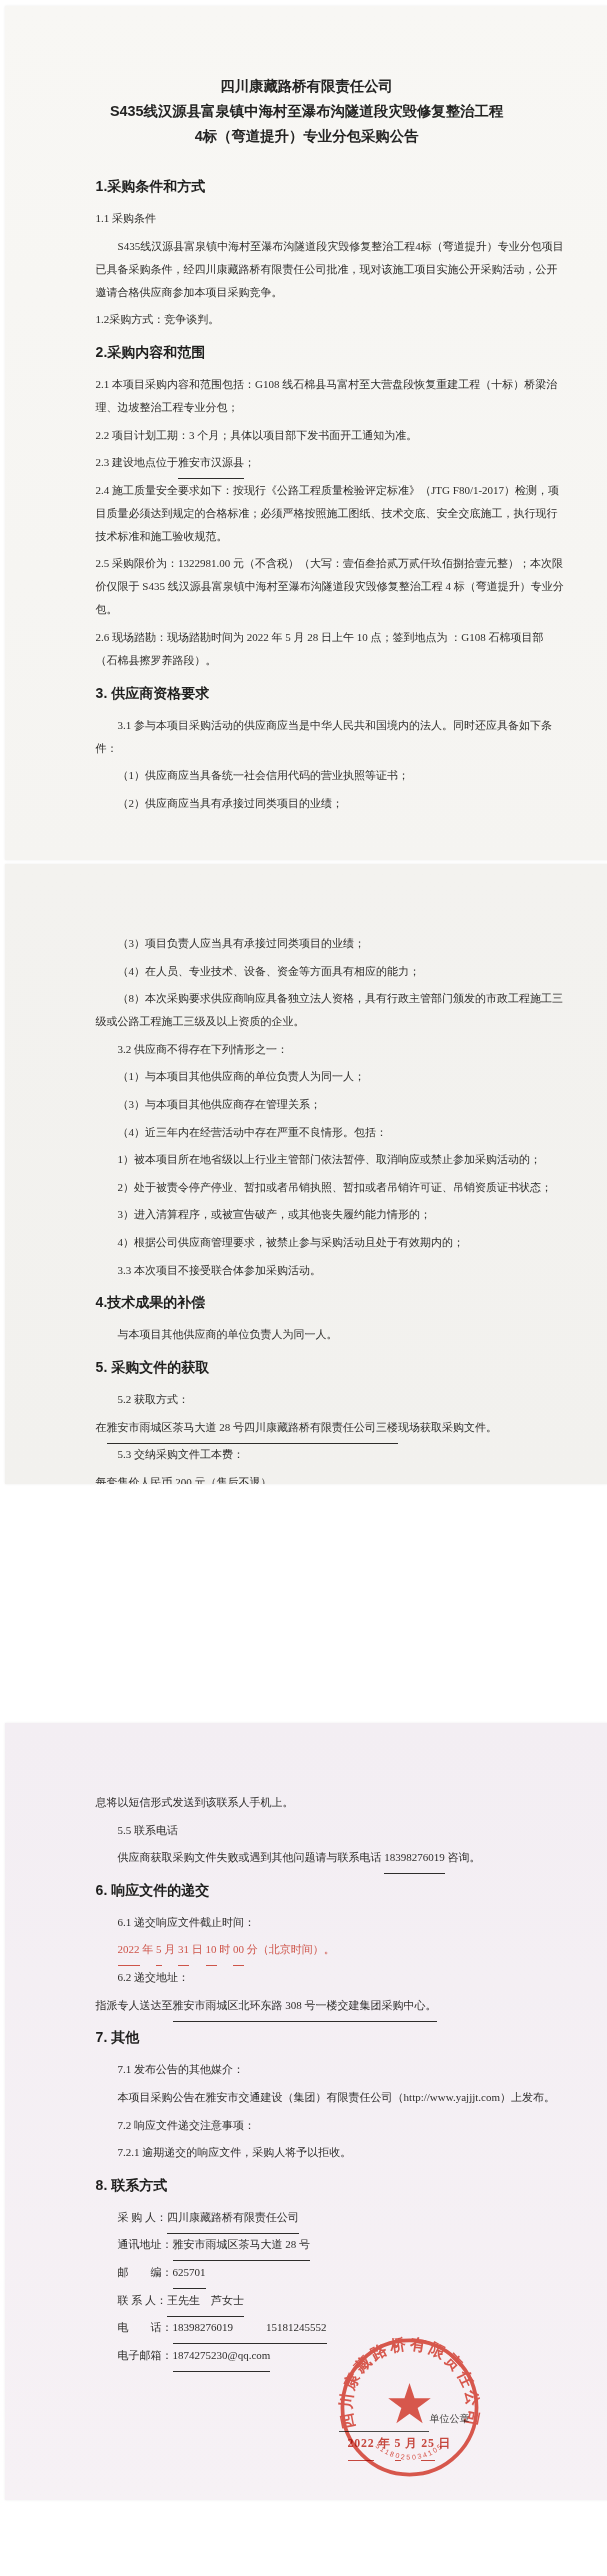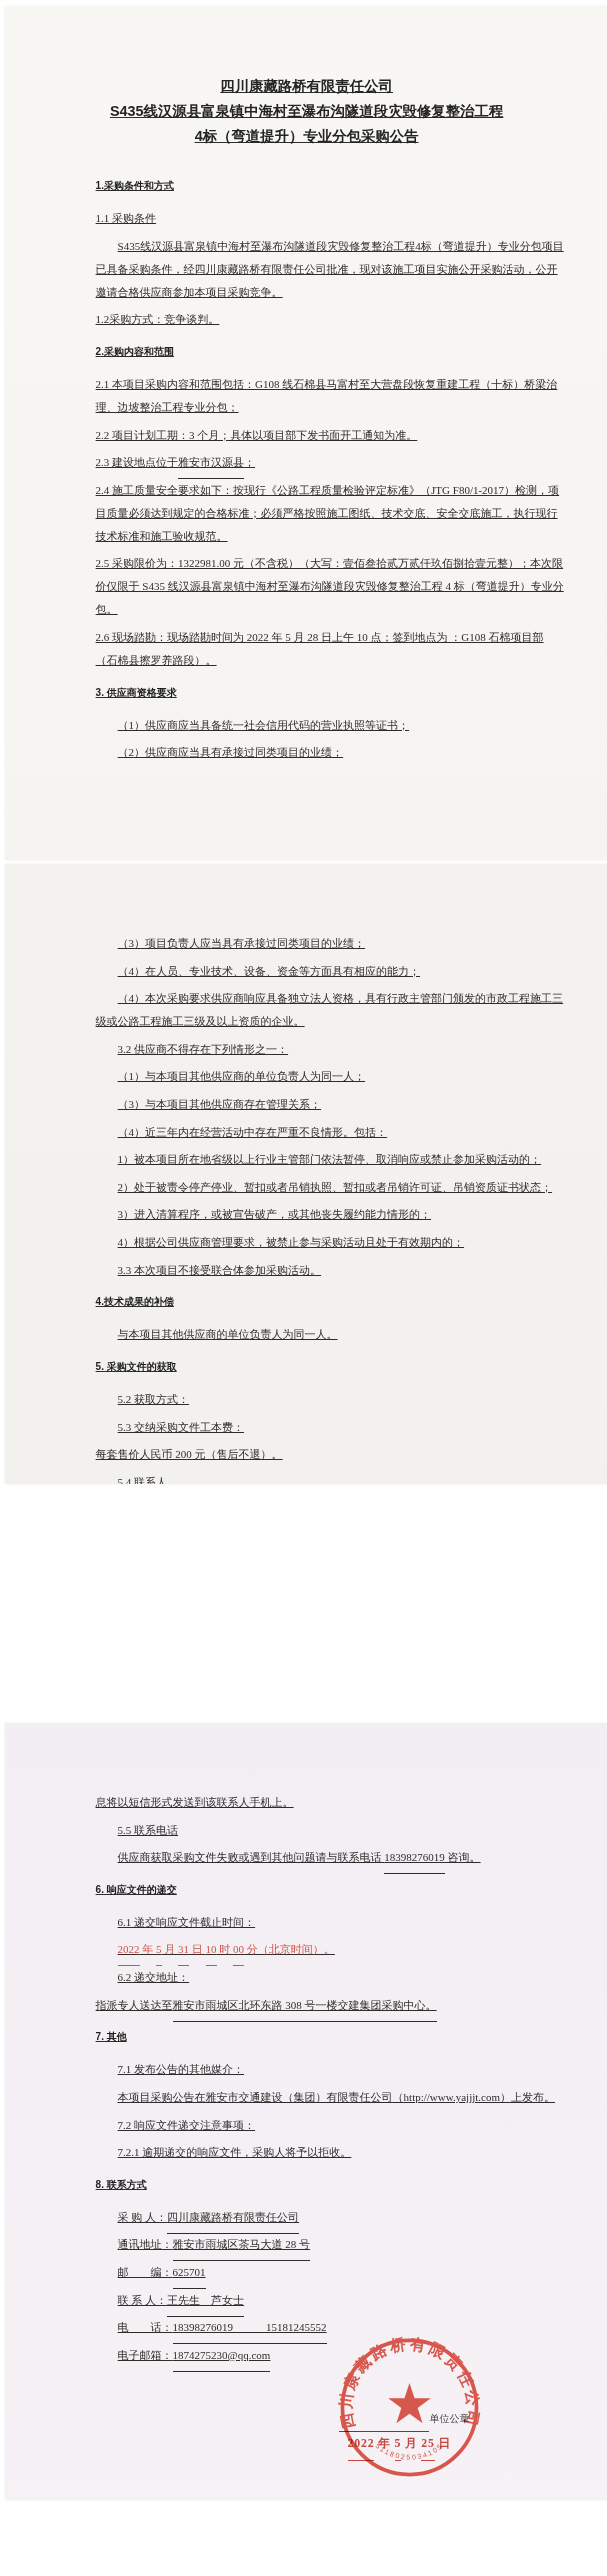--- a/index.html
+++ b/index.html
@@ -2,30 +2,30 @@
 <html style="font-size:12px"><head>
 <meta charset="utf-8">
 <style>
   html,body{margin:0;padding:0;}
   body{
     width:607px;height:2576px;position:relative;overflow:hidden;
     background:#ffffff;
     font-family:"Liberation Serif","DejaVu Serif",serif;
     color:#2e2d2b;
   }
-  .page{position:absolute;left:4.6px;width:603px;overflow:hidden;box-shadow:0 0 2.3px rgba(0,0,0,.08);text-decoration:underline;}
+  .page{position:absolute;left:4.6px;width:603px;overflow:hidden;box-shadow:0 0 2.3px rgba(0,0,0,.08);}
   .pg1{top:6px;height:854px;background:linear-gradient(180deg,#f8f7f4,#f5f4f1);}
   .pg2{top:864px;height:620px;background:linear-gradient(180deg,#f3f2ef,#f2f1ee);}
   .pg3{top:1723px;height:777px;background:linear-gradient(180deg,#f3eef3,#f6f1f5);}
   .inner{padding:68px 43px 0 91px;position:relative;}
   .titlewrap{margin:0 0 27px -47px;text-align:center;}
   .title{margin:0;font-family:"Liberation Sans","DejaVu Sans",sans-serif;
          font-weight:bold;font-size:14.4px;line-height:25px;color:#242423;}
   .sec{margin:10.6px 0;font-family:"Liberation Sans","DejaVu Sans",sans-serif;
-       font-weight:bold;font-size:10px;line-height:20.5px;color:#1f1f1e;text-indent:0;}
+       font-weight:bold;font-size:14px;line-height:20.5px;color:#1f1f1e;text-indent:0;}
   p.body{margin:0 0 4.6px;font-size:11px;line-height:23px;text-indent:0;}
   p.ind{text-indent:2em;}
   p.last{margin-bottom:0;}
   .u{border-bottom:0.8px solid currentColor;padding-bottom:10px;}
   .red{color:#ce5449;}
   .contact-row{line-height:26.6px;margin-bottom:0.8px;}
   
   .seal{position:absolute;left:330px;top:610px;width:149px;height:149px;
         opacity:.9;mix-blend-mode:multiply;z-index:5;pointer-events:none;}
   .seal-line{position:absolute;left:334px;top:685px;width:90px;height:23px;
@@ -52,45 +52,47 @@
 
     <p class="sec">2.采购内容和范围</p>
     <p class="body">2.1 本项目采购内容和范围包括：G108 线石棉县马富村至大营盘段恢复重建工程（十标）桥梁治理、边坡整治工程专业分包；</p>
     <p class="body">2.2 项目计划工期：3 个月；具体以项目部下发书面开工通知为准。</p>
     <p class="body"><span>2.3 建设地点位于</span><span class="u">雅安市汉源县</span><span>；</span></p>
     <p class="body">2.4 施工质量安全要求如下：按现行《公路工程质量检验评定标准》（JTG F80/1-2017）检测，项目质量必须达到规定的合格标准；必须严格按照施工图纸、技术交底、安全交底施工，执行现行技术标准和施工验收规范。</p>
     <p class="body">2.5 采购限价为：1322981.00 元（不含税）（大写：壹佰叁拾贰万贰仟玖佰捌拾壹元整）；本次限价仅限于 S435 线汉源县富泉镇中海村至瀑布沟隧道段灾毁修复整治工程 4 标（弯道提升）专业分包。</p>
     <p class="body last">2.6 现场踏勘：现场踏勘时间为 2022 年 5 月 28 日上午 10 点；签到地点为 ：G108 石棉项目部（石棉县擦罗养路段）。</p>
 
     <p class="sec">3.  供应商资格要求</p>
+    <p class="body ind">3.1 参与本项目采购活动的供应商应当是中华人民共和国境内的法人。同时还应具备如下条件：</p>
     <p class="body ind">（1）供应商应当具备统一社会信用代码的营业执照等证书；</p>
     <p class="body ind last">（2）供应商应当具有承接过同类项目的业绩；</p>
   </div>
 </div>
 
 <div class="page pg2">
   <div class="inner">
     <p class="body ind">（3）项目负责人应当具有承接过同类项目的业绩；</p>
     <p class="body ind">（4）在人员、专业技术、设备、资金等方面具有相应的能力；</p>
-    <p class="body ind">（4）本次采购要求供应商响应具备独立法人资格，具有行政主管部门颁发的市政工程施工三级或公路工程施工三级及以上资质的企业。</p>
+    <p class="body ind">（8）本次采购要求供应商响应具备独立法人资格，具有行政主管部门颁发的市政工程施工三级或公路工程施工三级及以上资质的企业。</p>
     <p class="body ind">3.2 供应商不得存在下列情形之一：</p>
     <p class="body ind">（1）与本项目其他供应商的单位负责人为同一人；</p>
     <p class="body ind">（3）与本项目其他供应商存在管理关系；</p>
     <p class="body ind">（4）近三年内在经营活动中存在严重不良情形。包括：</p>
     <p class="body ind">1）被本项目所在地省级以上行业主管部门依法暂停、取消响应或禁止参加采购活动的；</p>
     <p class="body ind">2）处于被责令停产停业、暂扣或者吊销执照、暂扣或者吊销许可证、吊销资质证书状态；</p>
     <p class="body ind">3）进入清算程序，或被宣告破产，或其他丧失履约能力情形的；</p>
     <p class="body ind">4）根据公司供应商管理要求，被禁止参与采购活动且处于有效期内的；</p>
     <p class="body ind">3.3 本次项目不接受联合体参加采购活动。</p>
 
     <p class="sec">4.技术成果的补偿</p>
     <p class="body ind">与本项目其他供应商的单位负责人为同一人。</p>
 
     <p class="sec">5. 采购文件的获取</p>
     <p class="body ind">5.2 获取方式：</p>
+    <p class="body"><span>在</span><span class="u">雅安市雨城区茶马大道 28 号四川康藏路桥有限责任公司三楼</span><span>现场获取采购文件。</span></p>
     <p class="body ind">5.3 交纳采购文件工本费：</p>
     <p class="body">每套售价人民币 200 元（售后不退）。</p>
     <p class="body ind">5.4 联系人</p>
     <p class="body last">供应商在现场获取采购文件时务必填写本次采购业务的联系人,在采购过程中的相关信</p>
   </div>
 </div>
 
 <div class="page pg3">
   <div class="inner">
     <p class="body">息将以短信形式发送到该联系人手机上。</p>

